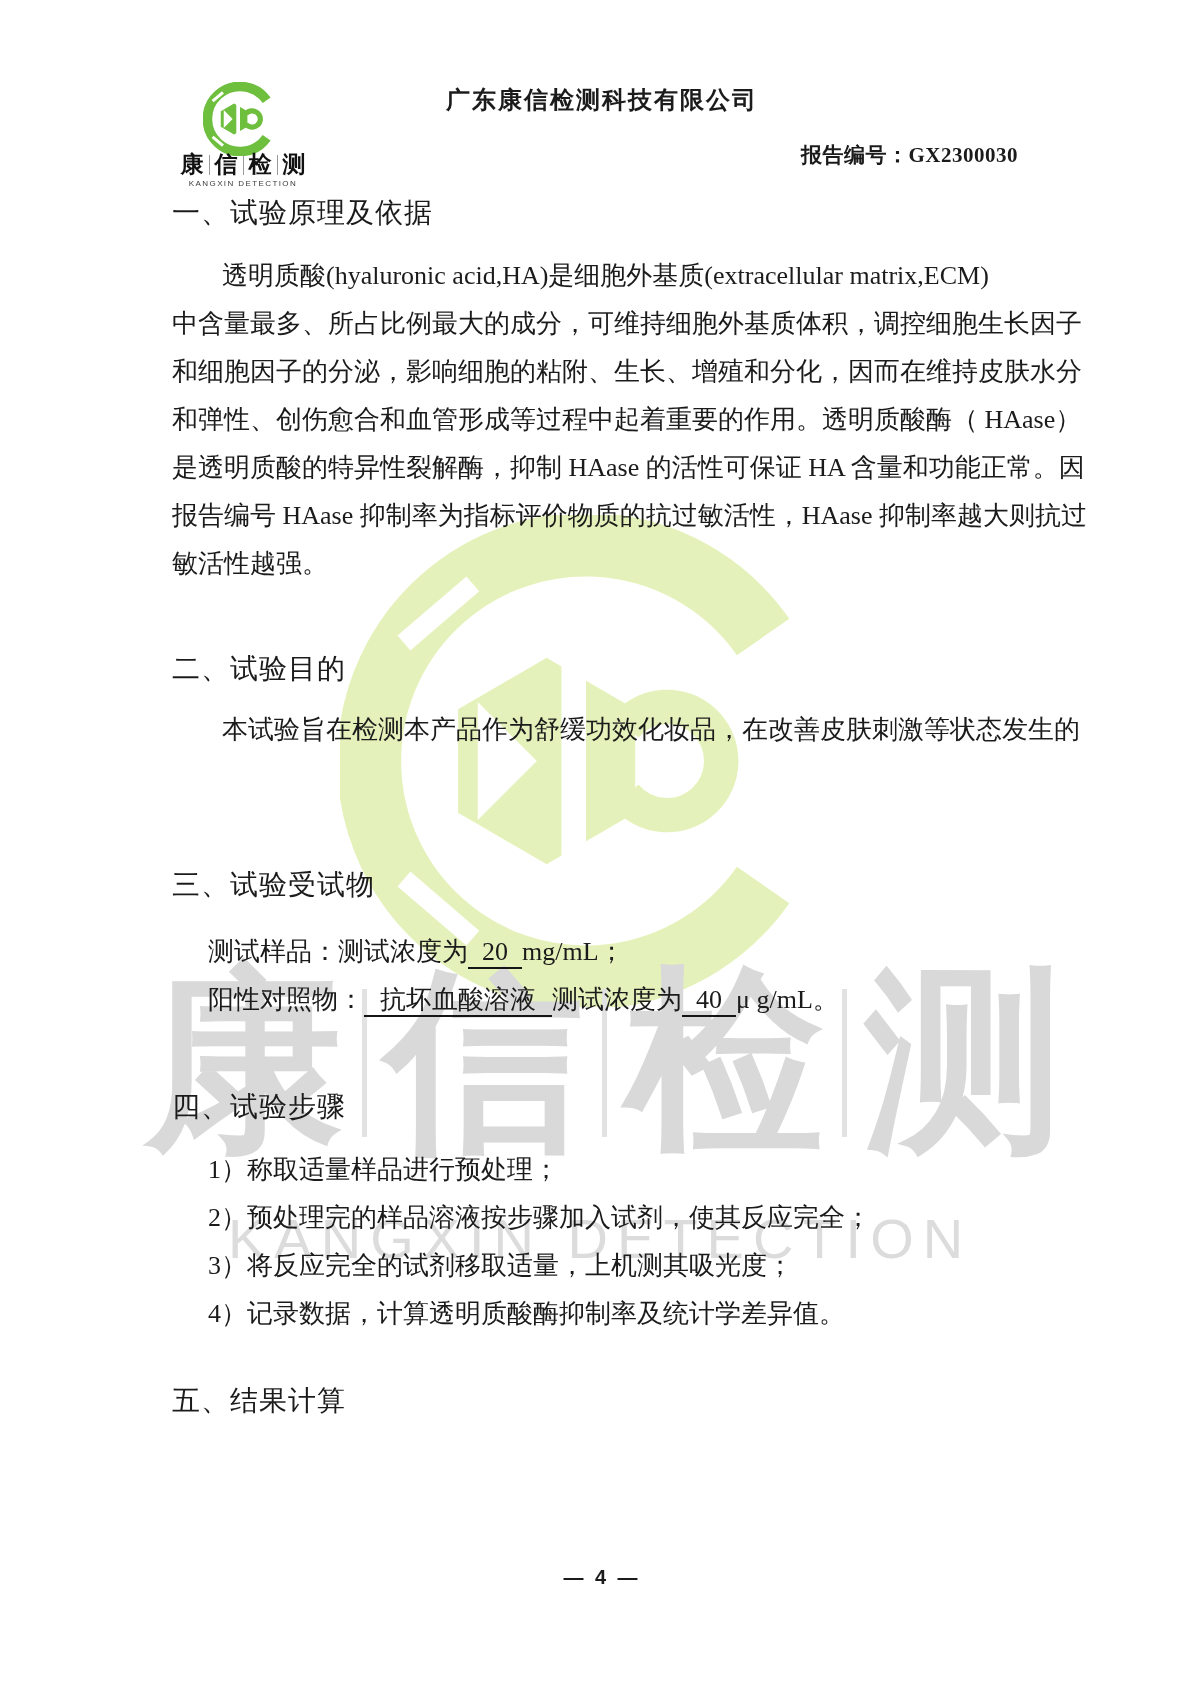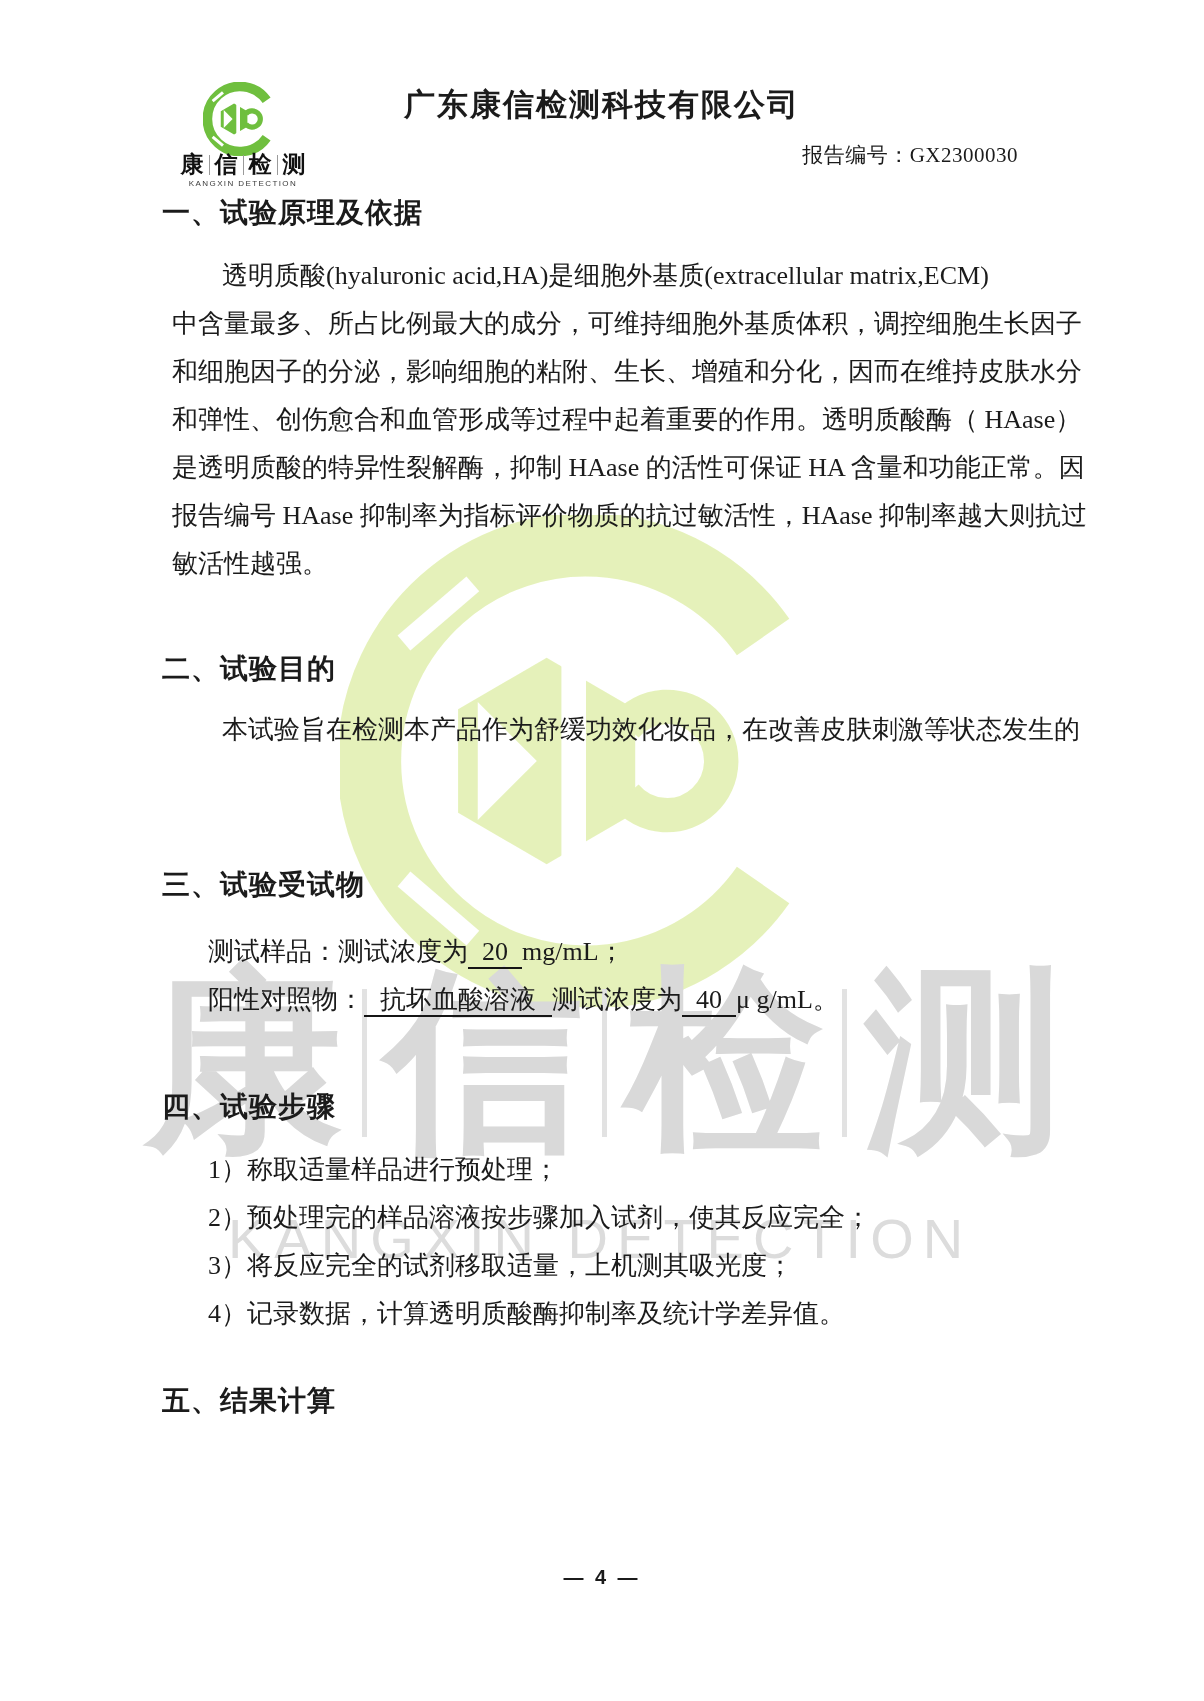--- a/index.html
+++ b/index.html
@@ -30,30 +30,30 @@
     font-size:23px; font-weight:700; color:#111; line-height:1.1;
   }
   .logo-cn .bar { width:1px; height:20px; background:#9a9a9a; }
   .logo-en {
     position:absolute; left:178px; top:179px; width:130px; z-index:2;
     text-align:center; font-family:"Liberation Sans", sans-serif;
     font-size:8px; letter-spacing:1.4px; color:#3a3a3a; white-space:nowrap;
   }
   .company-title {
     position:absolute; left:0; top:84px; width:1204px; z-index:2;
-    text-align:center; font-size:31px; font-weight:700; letter-spacing:2px;
+    text-align:center; font-size:24px; font-weight:700; letter-spacing:2px;
   }
   .report-no {
     position:absolute; right:186px; top:141px; z-index:2;
-    font-size:21px; font-weight:400; letter-spacing:0.5px;
+    font-size:21px; font-weight:700; letter-spacing:0.5px;
   }
   
   .sec-title {
-    position:absolute; left:162px; width:862px; z-index:2;
-    font-size:28px; font-weight:700; letter-spacing:1px; line-height:34px;
+    position:absolute; left:172px; width:862px; z-index:2;
+    font-size:28px; font-weight:400; letter-spacing:1px; line-height:34px;
   }
   .para { position:absolute; left:172px; width:880px; z-index:2; font-size:26px; line-height:48px; }
   .para .line { height:48px; white-space:nowrap; }
   .indent { text-indent:50px; }
   .pad { padding-left:36px; }
   .uline { border-bottom:2px solid #151515; padding:0 14px 1px 14px; }
   .uline-wide { border-bottom:2px solid #151515; padding:0 16px 1px 16px; }
   .footer {
     position:absolute; left:0; top:1566px; width:1204px; z-index:2;
     text-align:center; font-size:20px; font-weight:700; letter-spacing:3px;

